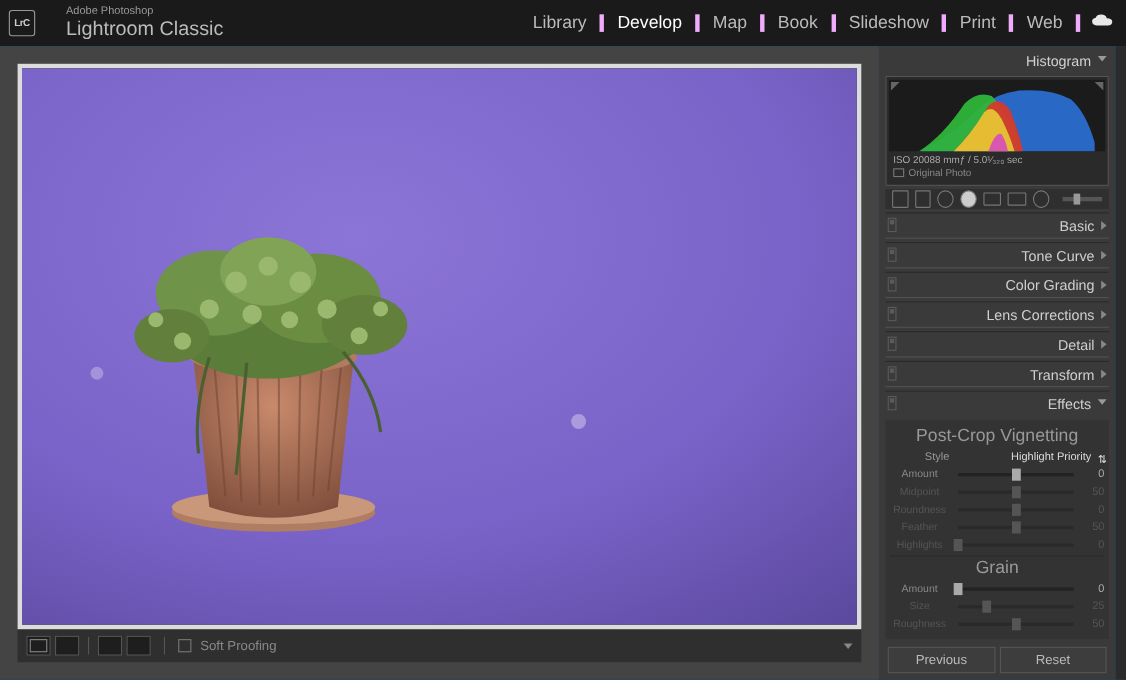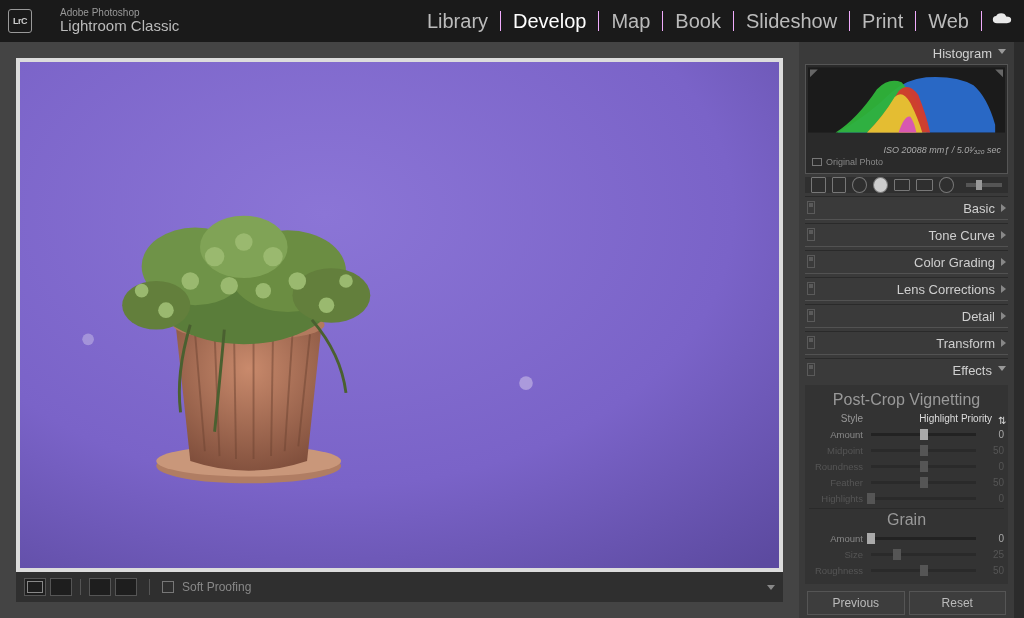--- a/index.html
+++ b/index.html
@@ -4,23 +4,23 @@
 <style>
   * { box-sizing: border-box; margin: 0; padding: 0; }
   html, body { width: 1024px; height: 618px; overflow: hidden; background: #1a1a1a; font-family: "Segoe UI", "Helvetica Neue", Arial, sans-serif; color: #bbb; }
   .app { width: 1024px; height: 618px; display: flex; flex-direction: column; background: #0369a1; }
 
   
   .topbar { height: 42px; display: flex; align-items: center; justify-content: space-between; padding: 0 12px 0 8px; background: #1a1a1a; }
   .topbar-left { display: flex; align-items: center; gap: 8px; }
   .logo { width: 24px; height: 24px; border: 1px solid #999; border-radius: 3px; display: flex; align-items: center; justify-content: center; font-size: 9px; color: #ccc; font-weight: 600; letter-spacing: -0.5px; }
   .product-name { display: flex; flex-direction: column; line-height: 1.05; font-size: 10px; color: #999; margin-left: 20px; }
-  .product-name .line2 { font-size: 15px; color: #bbb; }
+  .product-name .line2 { font-size: 18px; color: #bbb; }
   .topbar-right { display: flex; align-items: center; gap: 0; }
-  .module-link { font-size: 20px; color: #bbb; padding: 0 12px; border-right: 1px solid #f0abfc; cursor: pointer; line-height: 1; }
+  .module-link { font-size: 16px; color: #bbb; padding: 0 12px; border-right: 4px solid #f0abfc; cursor: pointer; line-height: 1; }
   .module-link:last-of-type { border-right: none; }
   .module-link.active { color: #fff; }
   .cloud-icon { margin-left: 10px; }
   .cloud-icon svg { width: 20px; height: 14px; }
 
   
   .mainrow { flex: 1; display: flex; min-height: 0; }
 
   
   .imgarea { flex: 1; display: flex; flex-direction: column; background: #444; padding: 16px; }
@@ -41,21 +41,21 @@
   
   .rightpanel { width: 215px; background: #3a3a3a; display: flex; flex-direction: column; padding: 4px 6px; gap: 3px; overflow: hidden; }
 
   .section-hdr { display: flex; align-items: center; justify-content: flex-end; gap: 6px; height: 24px; padding-right: 2px; cursor: pointer; }
   .section-hdr .title { font-size: 13px; color: #d0d0d0; }
   .section-hdr .tri { width: 0; height: 0; border-left: 5px solid #999; border-top: 4px solid transparent; border-bottom: 4px solid transparent; }
   .section-hdr.open .tri { width: 0; height: 0; border-top: 5px solid #999; border-left: 4px solid transparent; border-right: 4px solid transparent; }
 
   .hist-box { background: #2a2a2a; border: 1px solid #555; padding: 2px; }
   .hist-box svg { width: 100%; height: 66px; display: block; }
-  .hist-meta { display: flex; font-size: 9px; color: #aaa; justify-content: flex-end; padding: 12px 4px 0; font-style: italic; }
+  .hist-meta { display: flex; font-size: 9px; color: #aaa; justify-content: flex-start; padding: 2px 4px 0; }
   .hist-flag { font-size: 9px; color: #888; padding: 2px 4px 4px; display: flex; align-items: center; gap: 4px; }
   .hist-flag .sq { width: 10px; height: 8px; border: 1px solid #777; display: inline-block; }
 
   .maskbar { height: 22px; background: #2f2f2f; display: flex; align-items: center; padding: 0 6px; gap: 6px; }
   .maskbar .mbtn { width: 16px; height: 16px; border: 1px solid #777; display: inline-block; cursor: pointer; border-radius: 1px; }
   .maskbar .mbtn.circle { border-radius: 50%; }
   .maskbar .mbtn.dot { border-radius:50%; background:#ccc; }
   .maskbar .mbtn.rect { width: 18px; height: 12px; }
   .maskbar .slspacer { flex: 1; }
   .maskbar .slider-sm { width: 40px; height: 4px; background: #555; position: relative; }
@@ -67,21 +67,21 @@
   .panel-row .title .dim { color: #888; }
   .panel-row .tri { width: 0; height: 0; border-left: 5px solid #888; border-top: 4px solid transparent; border-bottom: 4px solid transparent; }
   .panel-row-wrap { position: relative; }
   .panel-row-wrap .onoff { width: 8px; height: 13px; border: 1px solid #5a5a5a; position: absolute; left: 2px; top: 5px; }
   .panel-row-wrap .onoff::after { content:""; position:absolute; left:1px; right:1px; top:1px; height:4px; background:#5a5a5a; }
 
   
   .effects-body { background: #333; padding: 4px 4px 6px; }
   .sub-title { text-align: center; font-size: 16px; color: #999; margin: 2px 0 1px; }
   .ctl-row { display: flex; align-items: center; height: 16px; gap: 4px; }
-  .ctl-row .lbl { width: 54px; text-align: right; font-size: 9.5px; color: #888; }
+  .ctl-row .lbl { width: 54px; text-align: center; font-size: 9.5px; color: #888; }
   .ctl-row.dis .lbl, .ctl-row.dis .val { color: #555; }
   .ctl-row .track { flex: 1; height: 3px; background: #222; position: relative; margin: 0 4px; }
   .ctl-row.dis .track { background: #2a2a2a; }
   .ctl-row .knob { position: absolute; top: -4px; width: 8px; height: 11px; background: #aaa; margin-left: -4px; }
   .ctl-row.dis .knob { background: #555; }
   .ctl-row .val { width: 20px; text-align: right; font-size: 10px; color: #aaa; }
   .style-row { display: flex; align-items: center; height: 16px; gap: 6px; }
   .style-row .lbl { width: 54px; text-align: right; font-size: 10px; color: #999; }
   .style-row .val { flex: 1; text-align: right; font-size: 10px; color: #ddd; padding-right: 12px; position: relative; cursor: pointer; }
   .style-row .val .upd { position:absolute; right:0; top:2px; width:6px; height:8px; }

